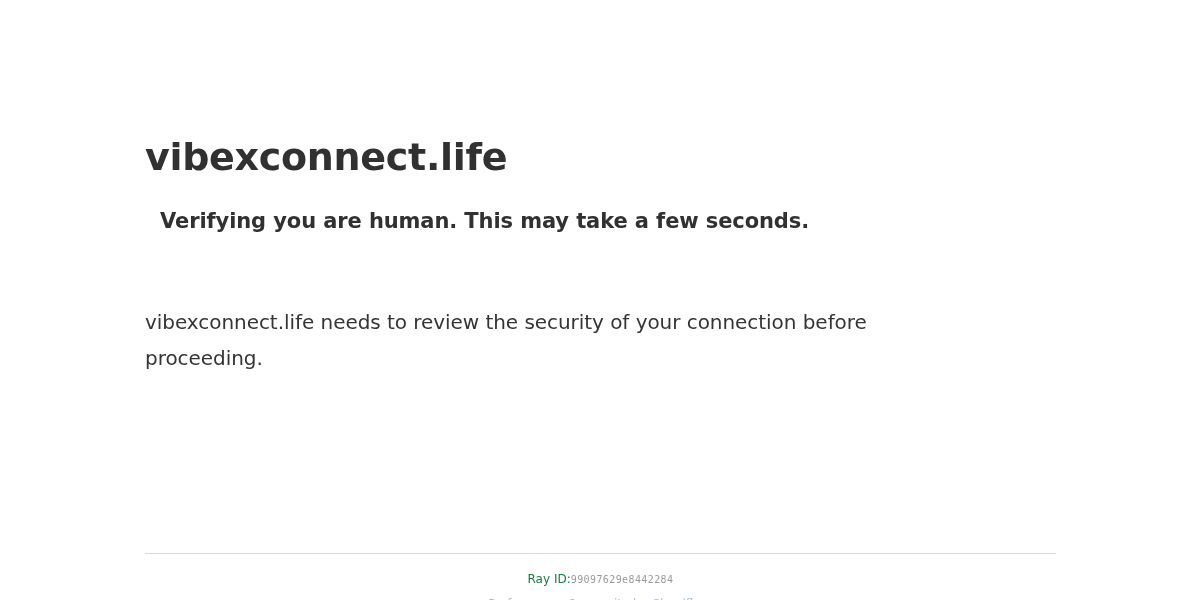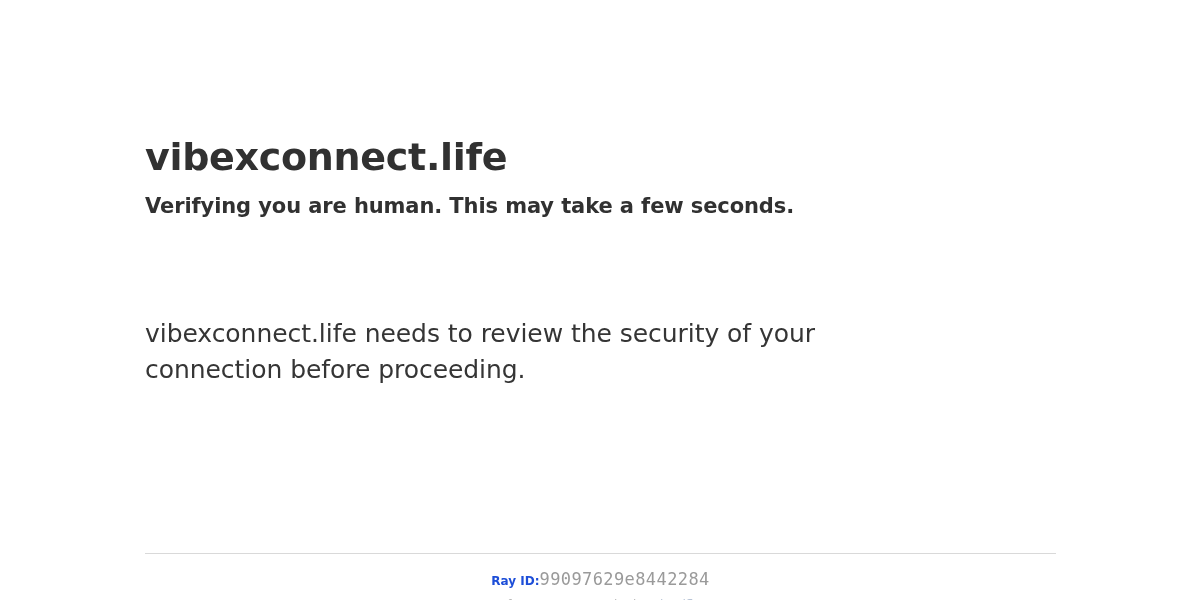--- a/index.html
+++ b/index.html
@@ -37,21 +37,21 @@
     left: 0;
     font-size: 38px;
     line-height: 46px;
     font-weight: 700;
     color: #313131;
     letter-spacing: -0.3px;
     white-space: nowrap;
   }
 
   .challenge-subheading {
-    margin: 0;
+    margin: 15px;
     padding: 0;
     position: absolute;
     top: 192px;
     left: 0;
     font-size: 21px;
     line-height: 28px;
     font-weight: 700;
     color: #313131;
     letter-spacing: -0.1px;
     white-space: nowrap;
@@ -62,24 +62,24 @@
     top: 240px;
     left: 0;
     width: 320px;
     height: 70px;
   }
 
   .challenge-body {
     margin: 0;
     padding: 0;
     position: absolute;
-    top: 316px;
+    top: 304px;
     left: 0;
     width: 800px;
-    font-size: 25px;
+    font-size: 20px;
     line-height: 36px;
     font-weight: 400;
     color: #353535;
     letter-spacing: -0.05px;
   }
 
   .footer {
     position: absolute;
     left: 145px;
     top: 553px;
@@ -100,27 +100,27 @@
     padding: 0;
     text-align: center;
     font-size: 12px;
     line-height: 16px;
     color: #404040;
     margin-top: 17px;
     white-space: nowrap;
   }
 
   .footer-rayid-label {
-    font-weight: 700;
-    color: #1d4ed8;
+    font-weight: 400;
+    color: #15803d;
   }
 
   .footer-rayid-value {
     font-family: "DejaVu Sans Mono", "Liberation Mono", monospace;
-    font-size: 17px;
+    font-size: 10px;
     color: #9a9a9a;
     letter-spacing: 0.4px;
   }
 
   .footer-attribution {
     margin: 0;
     padding: 0;
     text-align: center;
     font-size: 12px;
     line-height: 16px;

